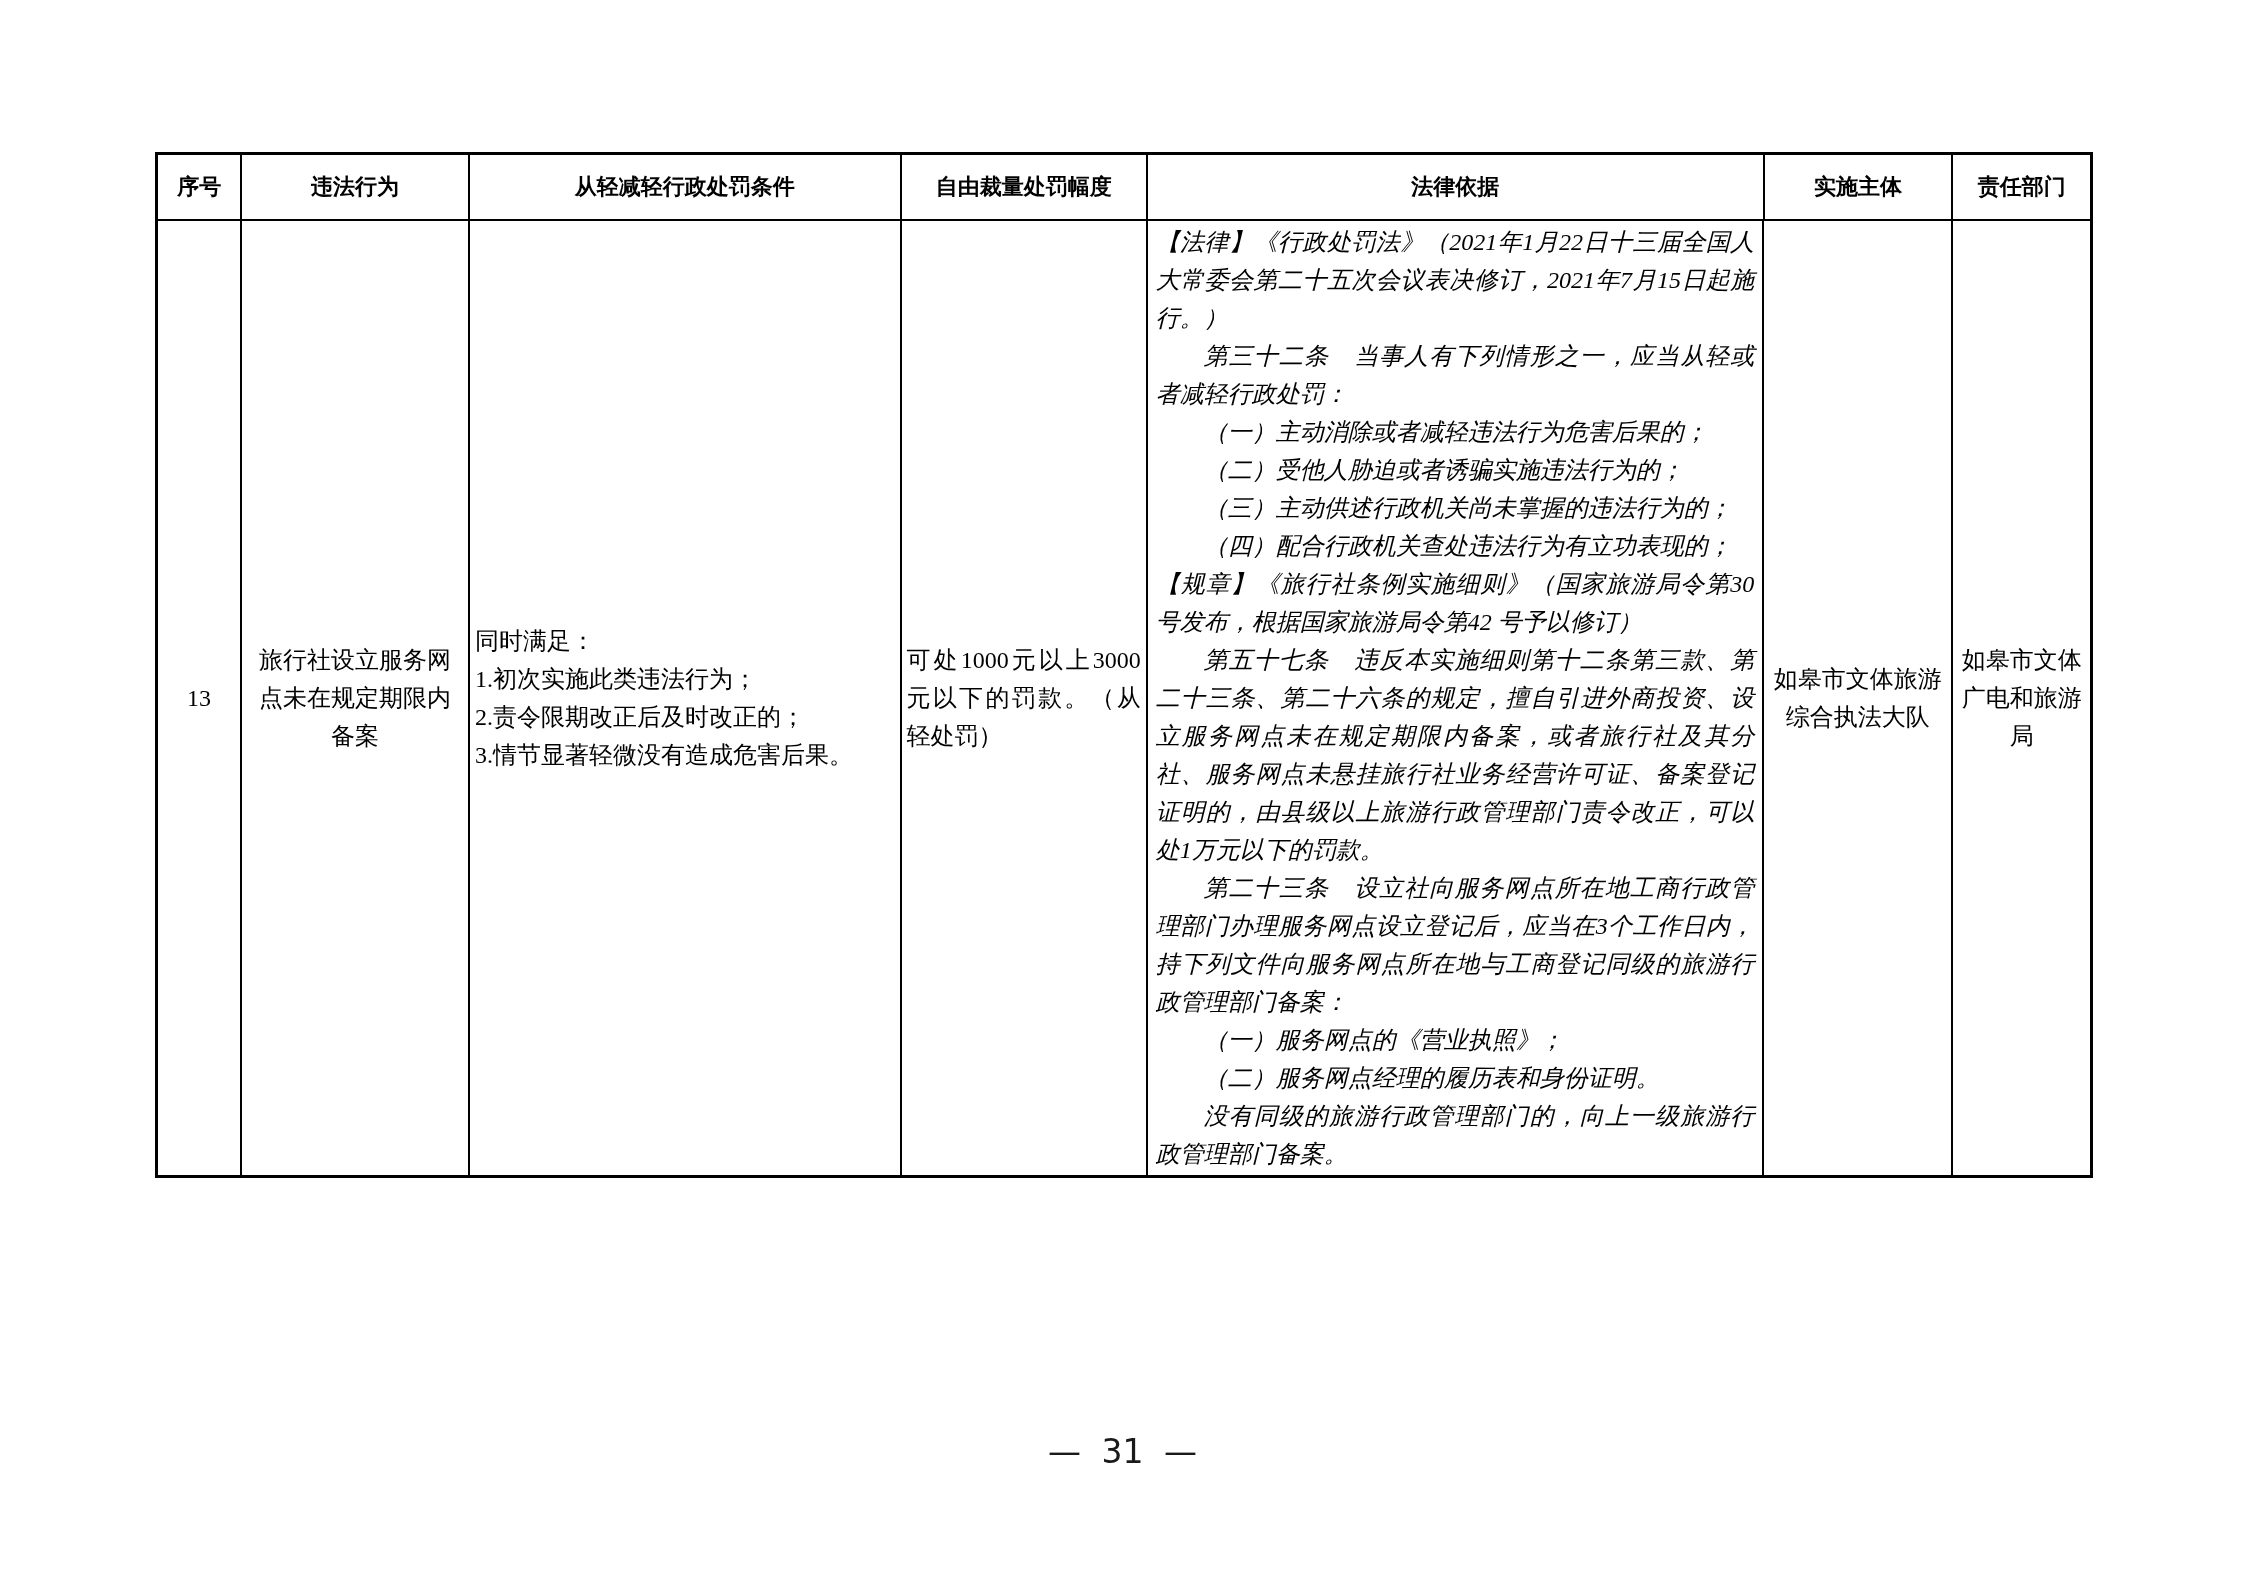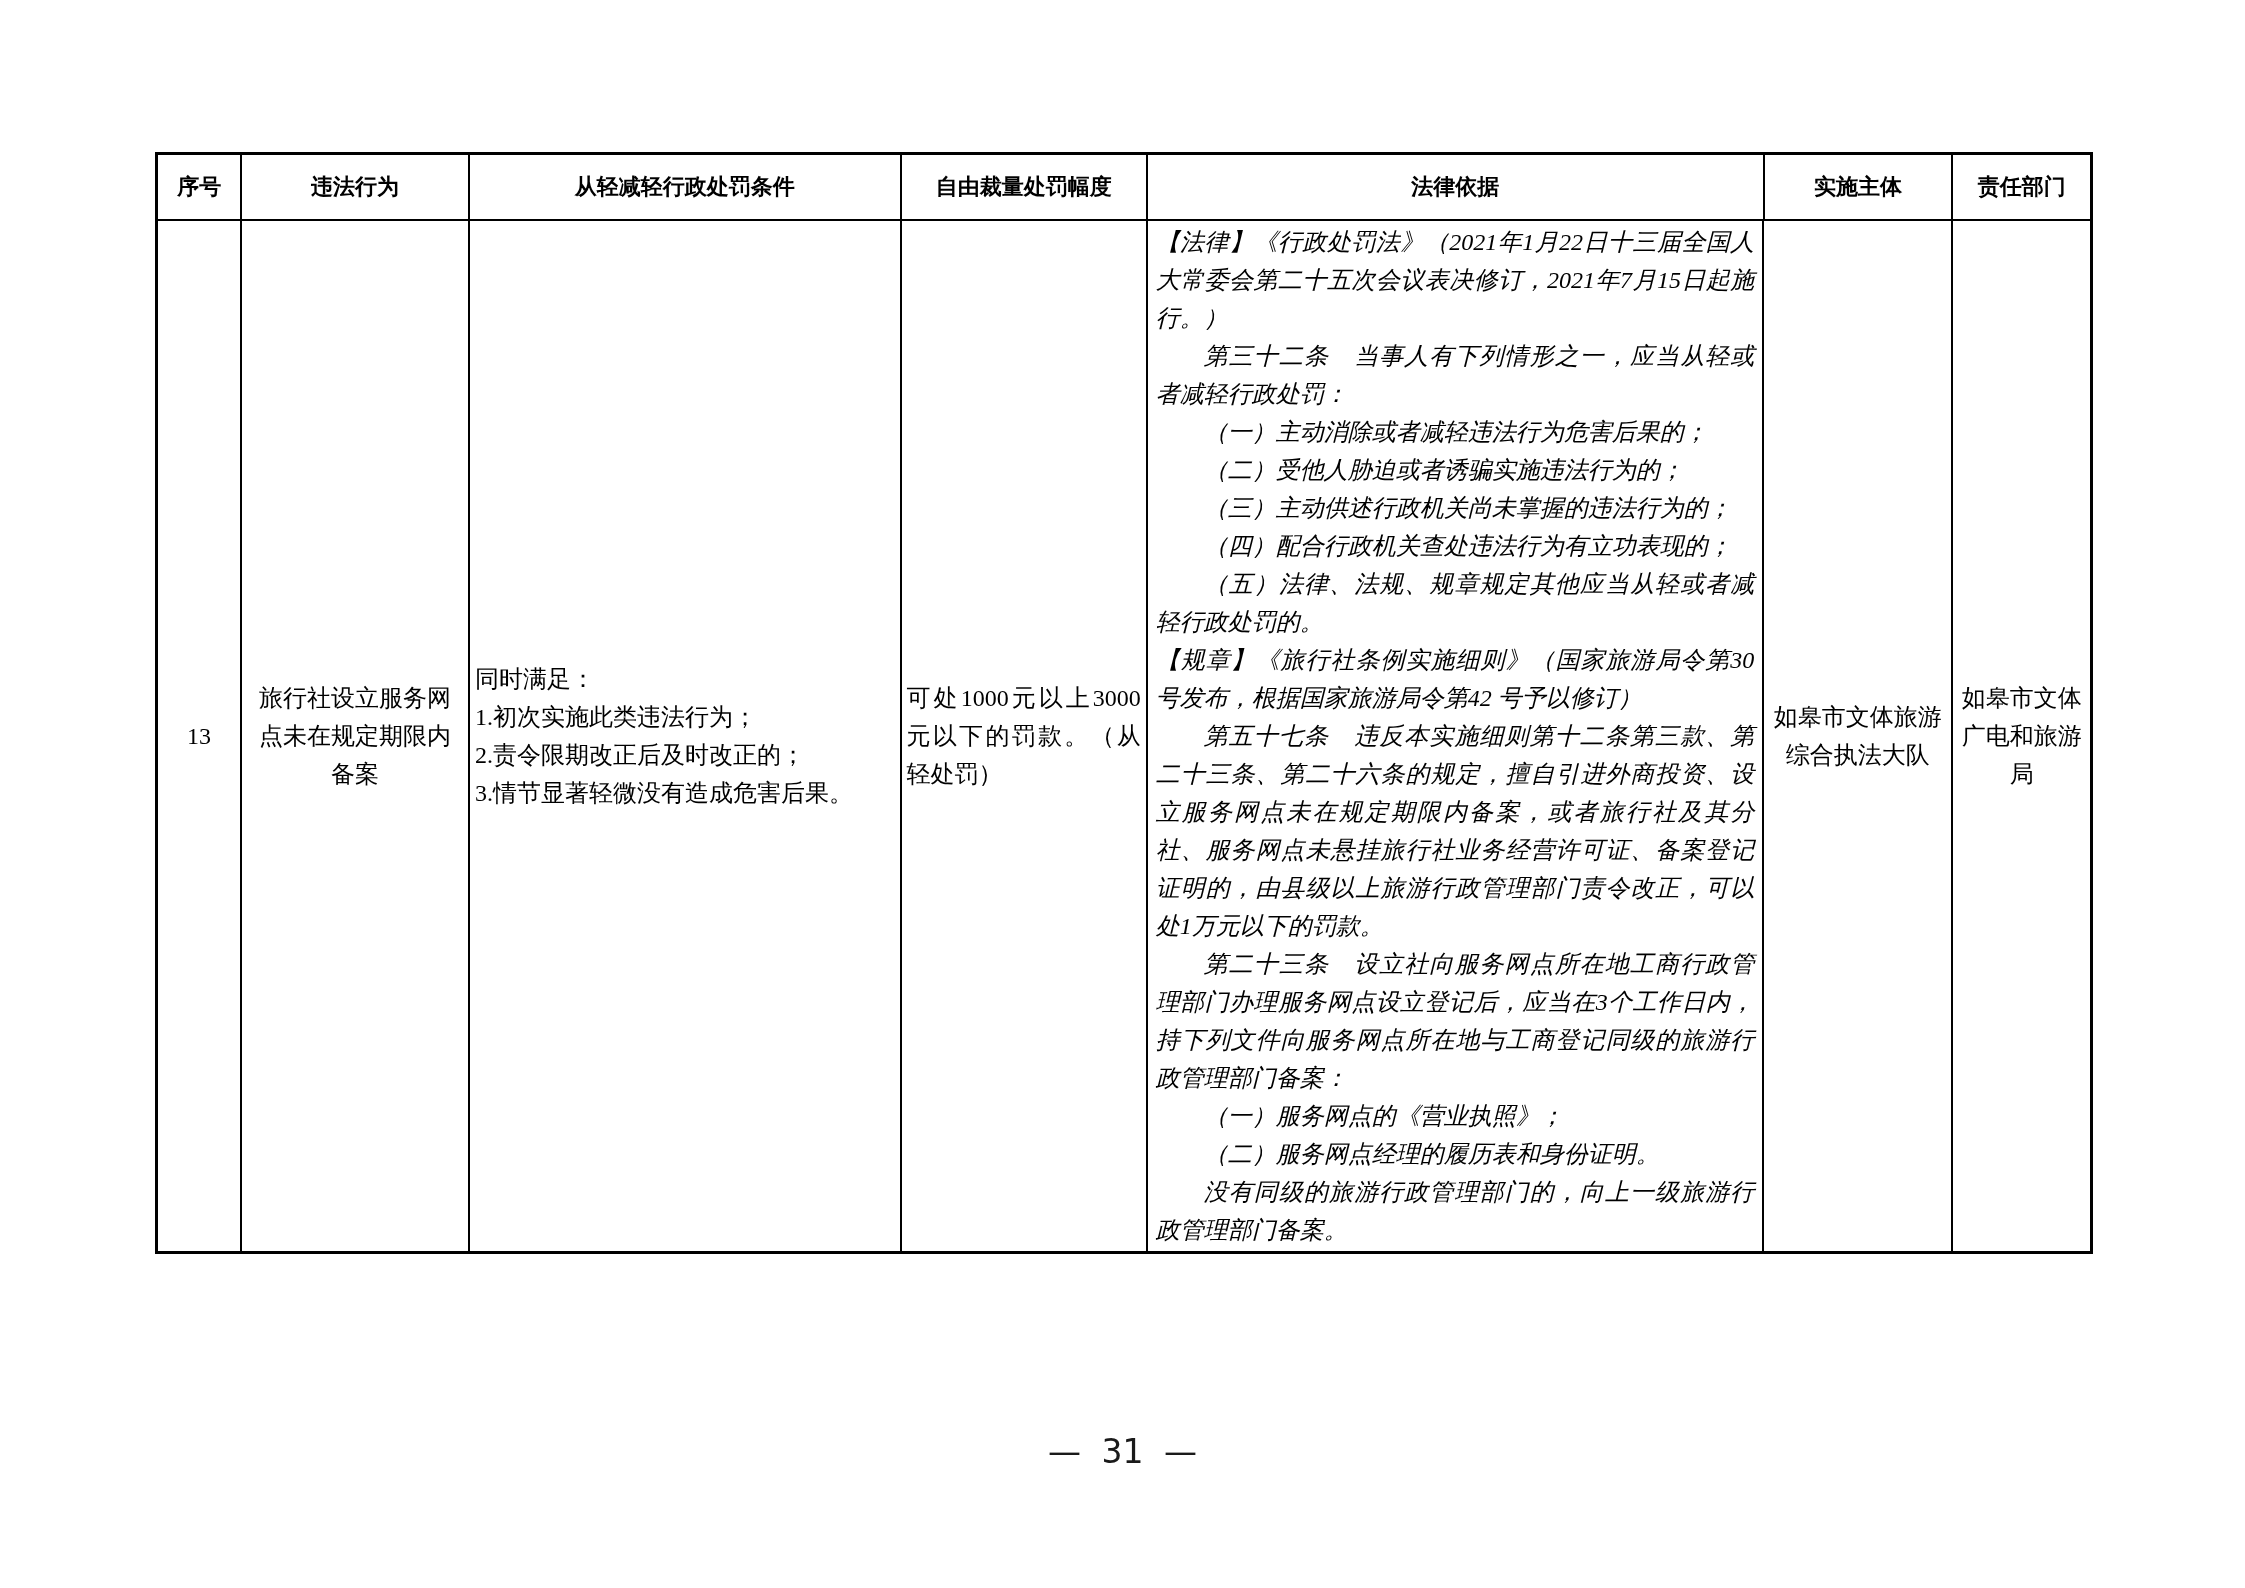--- a/index.html
+++ b/index.html
@@ -123,21 +123,20 @@
       <p>可处1000元以上3000 元以下的罚款。（从轻处罚）</p>
     </div>
 
     <div class="cell bodycell c5 v-top pad-md justify">
       <p>【法律】《行政处罚法》（2021年1月22日十三届全国人大常委会第二十五次会议表决修订，2021年7月15日起施行。）</p>
       <p class="indent">第三十二条　当事人有下列情形之一，应当从轻或者减轻行政处罚：</p>
       <p class="indent">（一）主动消除或者减轻违法行为危害后果的；</p>
       <p class="indent">（二）受他人胁迫或者诱骗实施违法行为的；</p>
       <p class="indent">（三）主动供述行政机关尚未掌握的违法行为的；</p>
       <p class="indent">（四）配合行政机关查处违法行为有立功表现的；</p>
-      <p class="indent">（五）法律、法规、规章规定其他应当从轻或者减轻行政处罚的。</p>
       <p>【规章】《旅行社条例实施细则》（国家旅游局令第30 号发布，根据国家旅游局令第42 号予以修订）</p>
       <p class="indent">第五十七条　违反本实施细则第十二条第三款、第二十三条、第二十六条的规定，擅自引进外商投资、设立服务网点未在规定期限内备案，或者旅行社及其分社、服务网点未悬挂旅行社业务经营许可证、备案登记证明的，由县级以上旅游行政管理部门责令改正，可以处1万元以下的罚款。</p>
       <p class="indent">第二十三条　设立社向服务网点所在地工商行政管理部门办理服务网点设立登记后，应当在3个工作日内，持下列文件向服务网点所在地与工商登记同级的旅游行政管理部门备案：</p>
       <p class="indent">（一）服务网点的《营业执照》；</p>
       <p class="indent">（二）服务网点经理的履历表和身份证明。</p>
       <p class="indent">没有同级的旅游行政管理部门的，向上一级旅游行政管理部门备案。</p>
     </div>
 
     <div class="cell bodycell c6 v-center pad-sm">
       <p class="center-text">如皋市文体旅游综合执法大队</p>

